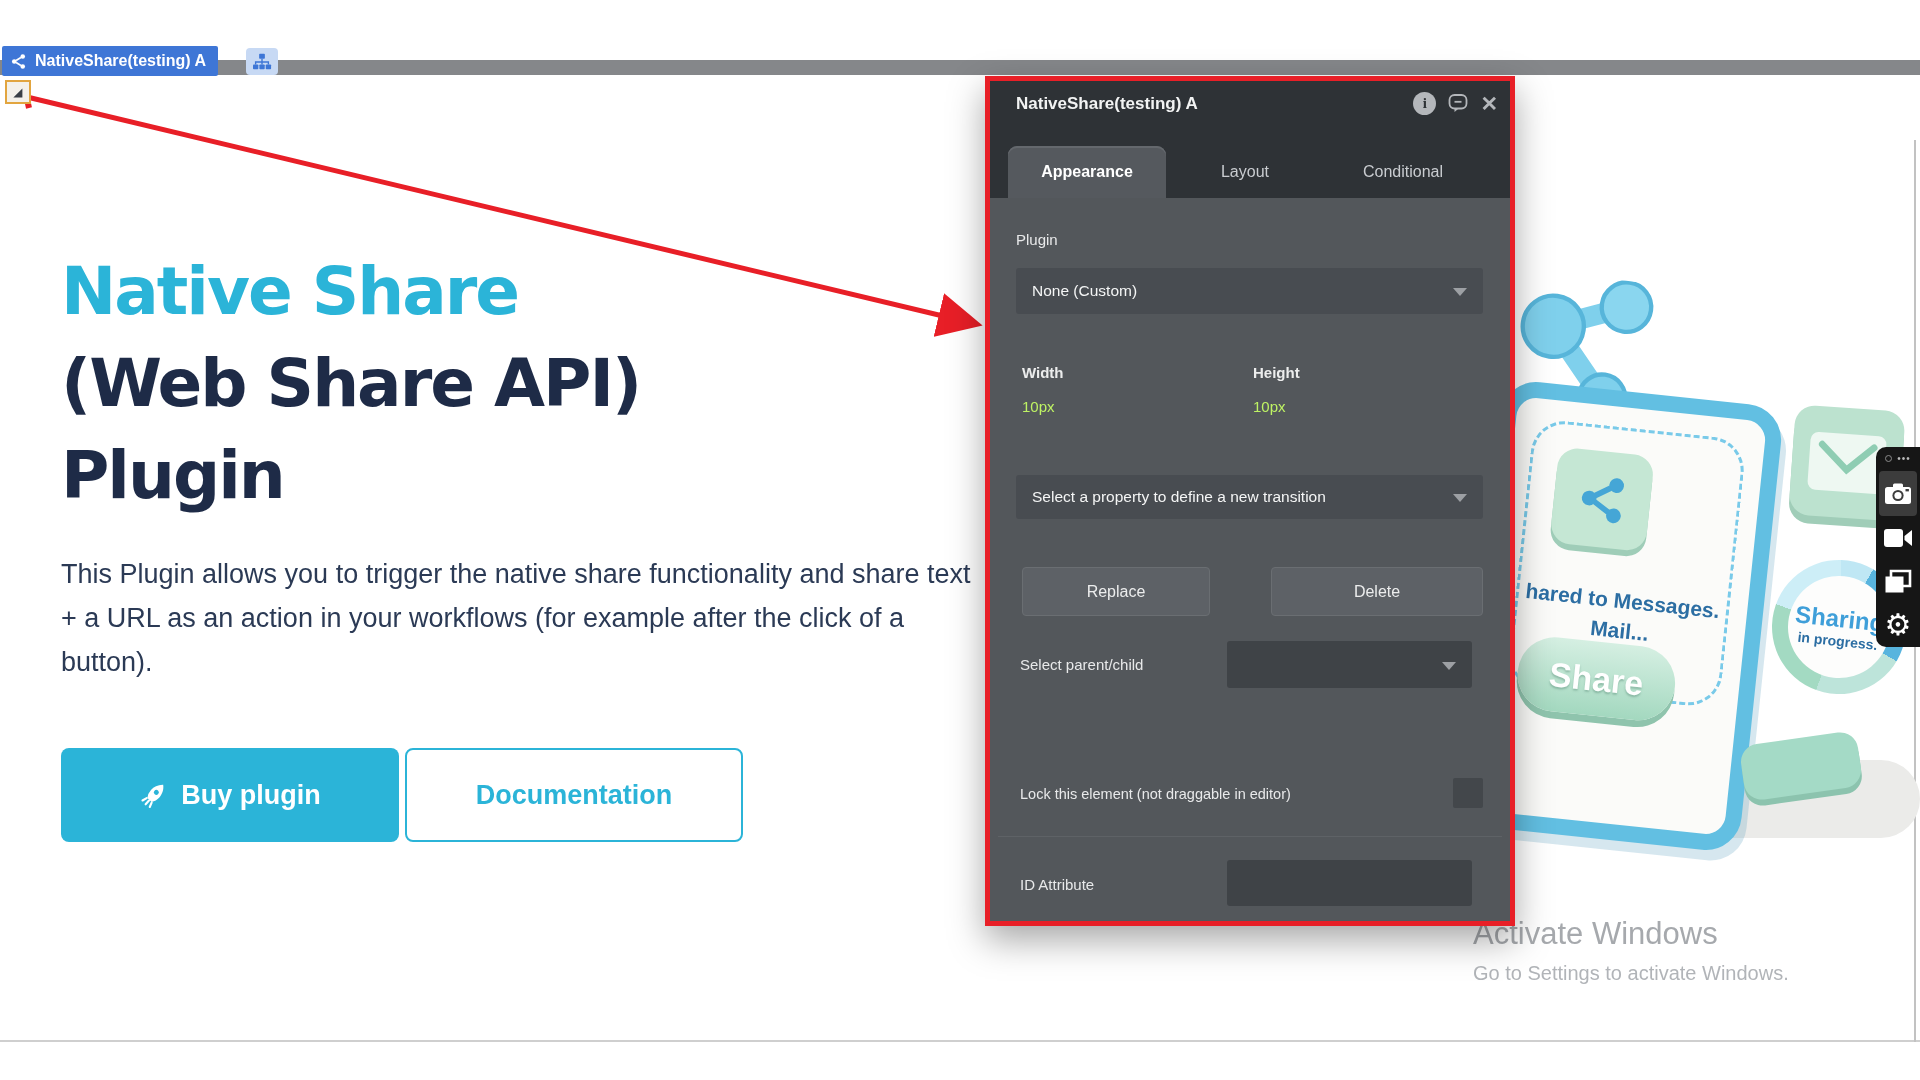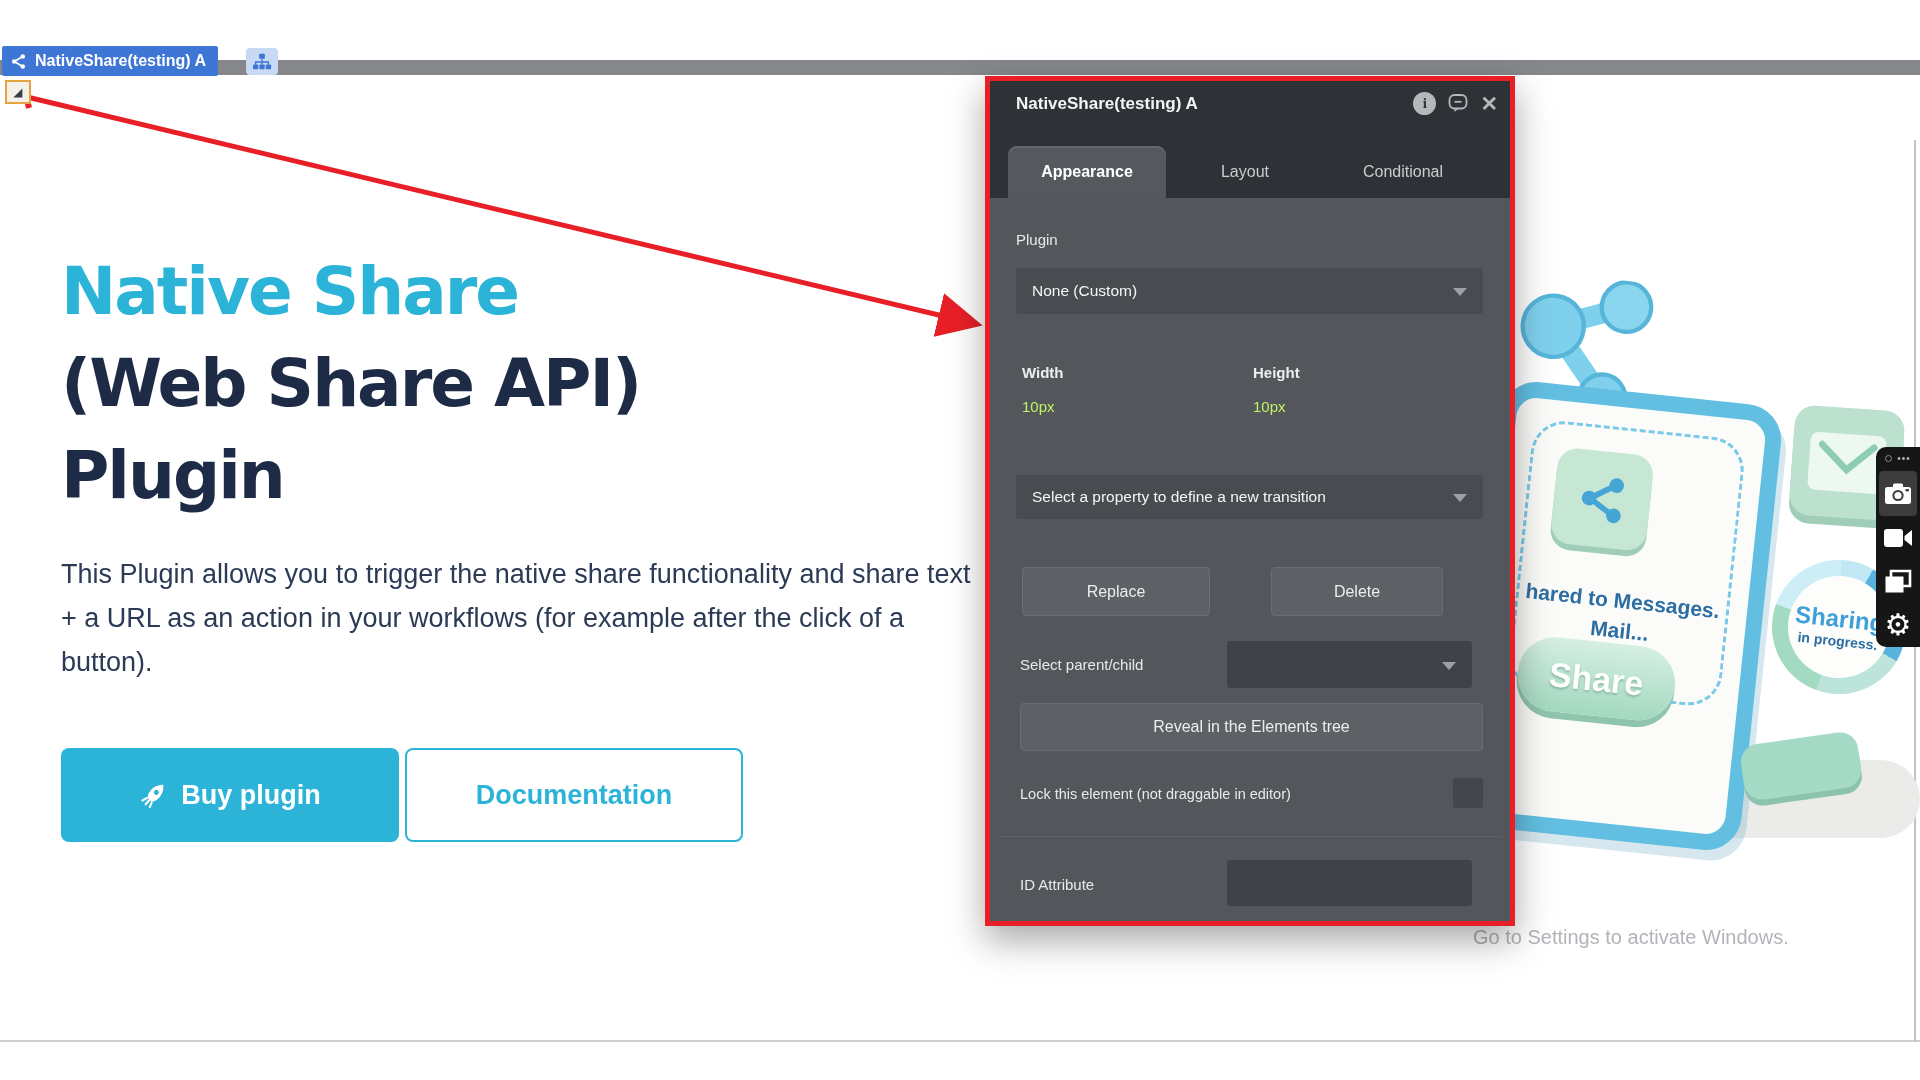--- a/index.html
+++ b/index.html
@@ -247,20 +247,21 @@
         <rect x="2" y="8" width="17" height="15" fill="#fff"></rect>
         <path d="M7 8V2h19v15h-7" stroke-width="2.6"></path>
       </svg>
     </div>
     <div class="cap-item">
       <span class="gear-glyph">⚙</span>
     </div>
   </div>
 
   <div class="watermark">
+    <div class="w1">Activate Windows</div>
     <div class="w2">Go to Settings to activate Windows.</div>
   </div>
   <div class="bottom-line"></div>
   <div class="right-line"></div>
 
   <div class="panel">
     <div class="phead">
       <div class="ptitle">NativeShare(testing) A</div>
       <div class="picons">
         <span class="info-chip">i</span>
@@ -291,28 +292,27 @@
       <div class="plabel dimvalue" style="left:32px;top:200px;">10px</div>
       <div class="plabel dimlabel" style="left:263px;top:166px;">Height</div>
       <div class="plabel dimvalue" style="left:263px;top:200px;">10px</div>
 
       <div class="pdd" style="top:277px;height:44px;">
         <span>Select a property to define a new transition</span>
         <span class="caret"></span>
       </div>
 
       <div class="pbtn" style="left:32px;top:369px;width:188px;">Replace</div>
-      <div class="pbtn" style="left:281px;top:369px;width:172px;">Delete</div>
+      <div class="pbtn" style="left:281px;top:369px;width:212px;">Delete</div>
 
       <div class="plabel" style="left:30px;top:458px;">Select parent/child</div>
       <div class="pdd-dark" style="left:237px;top:443px;width:245px;height:47px;">
         <span class="caret"></span>
       </div>
 
-      <div class="pbtn" style="left:30px;top:505px;width:463px;height:48px;">Reveal in the Elements tree</div>
 
       <div class="plabel" style="left:30px;top:588px;font-size:14.5px;">Lock this element (not draggable in editor)</div>
       <div class="pcheck" style="left:463px;top:580px;"></div>
 
       <div class="pdivider" style="top:638px;"></div>
 
       <div class="plabel" style="left:30px;top:678px;">ID Attribute</div>
       <input class="pinput" style="left: 237px; top: 662px; width: 245px; height: 46px;" value="">
     </div>
   </div>

